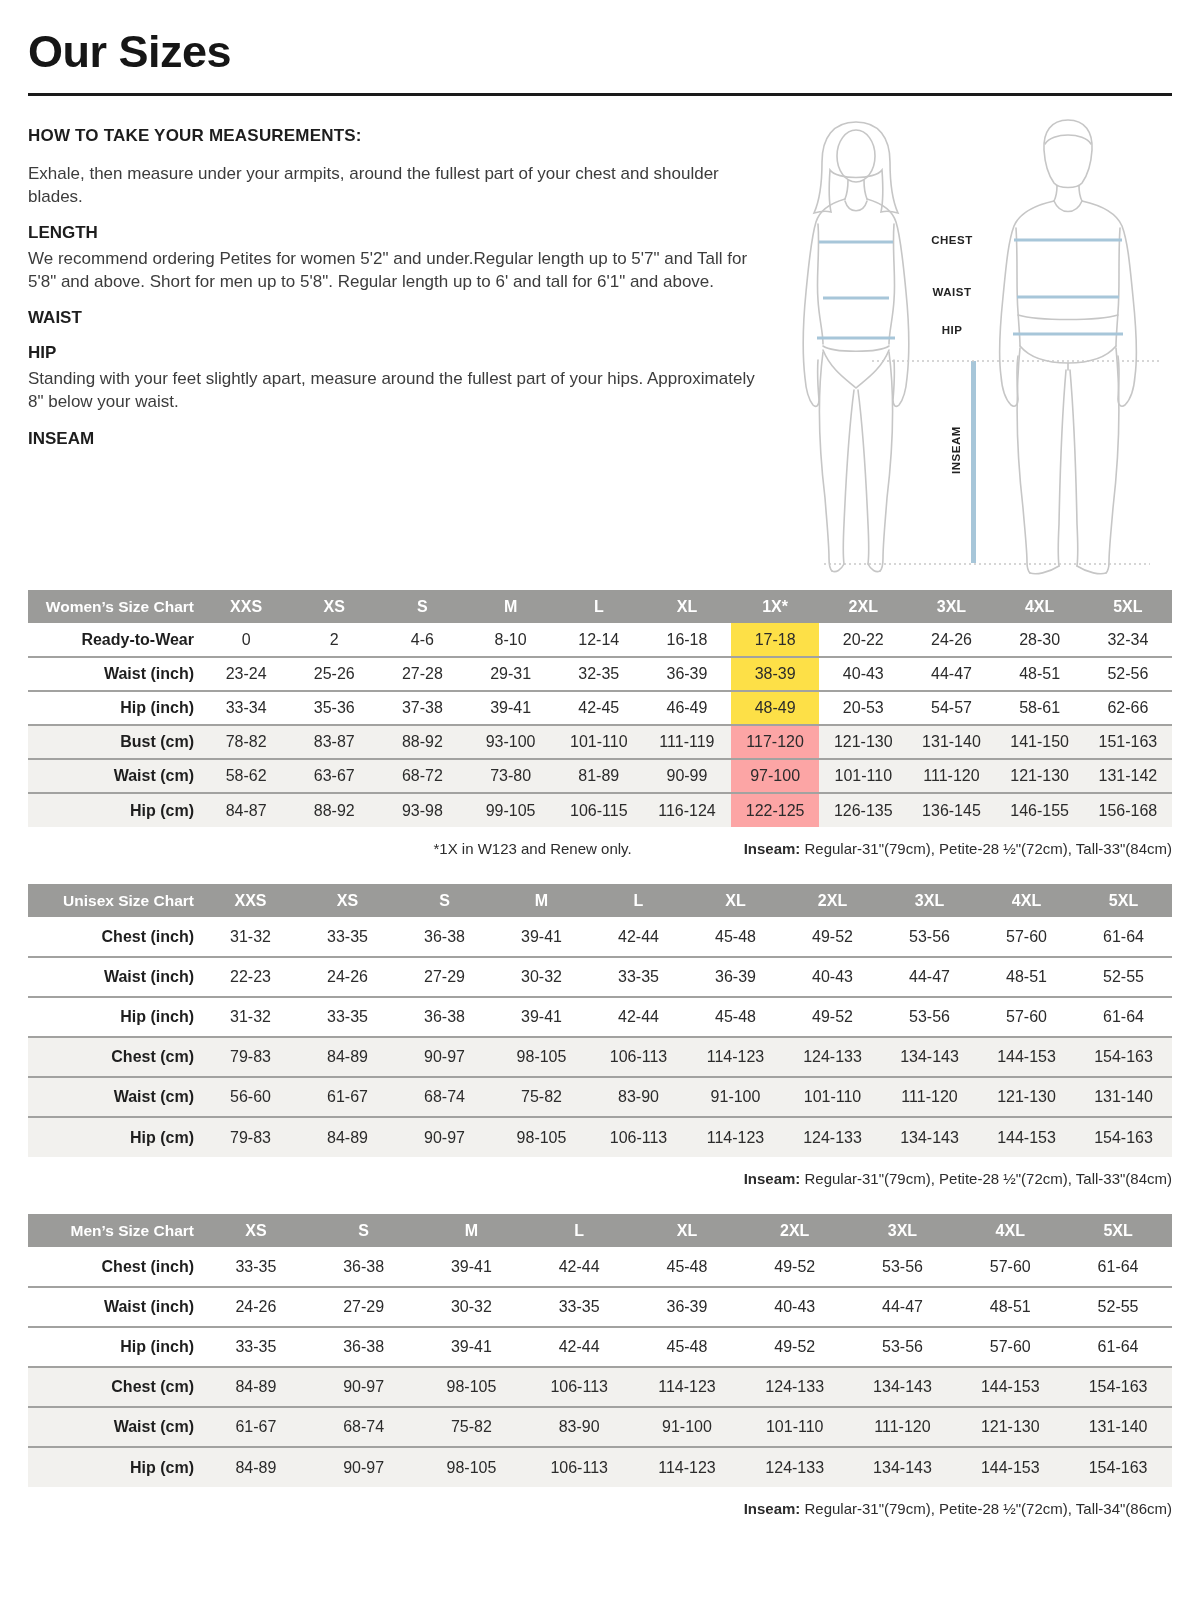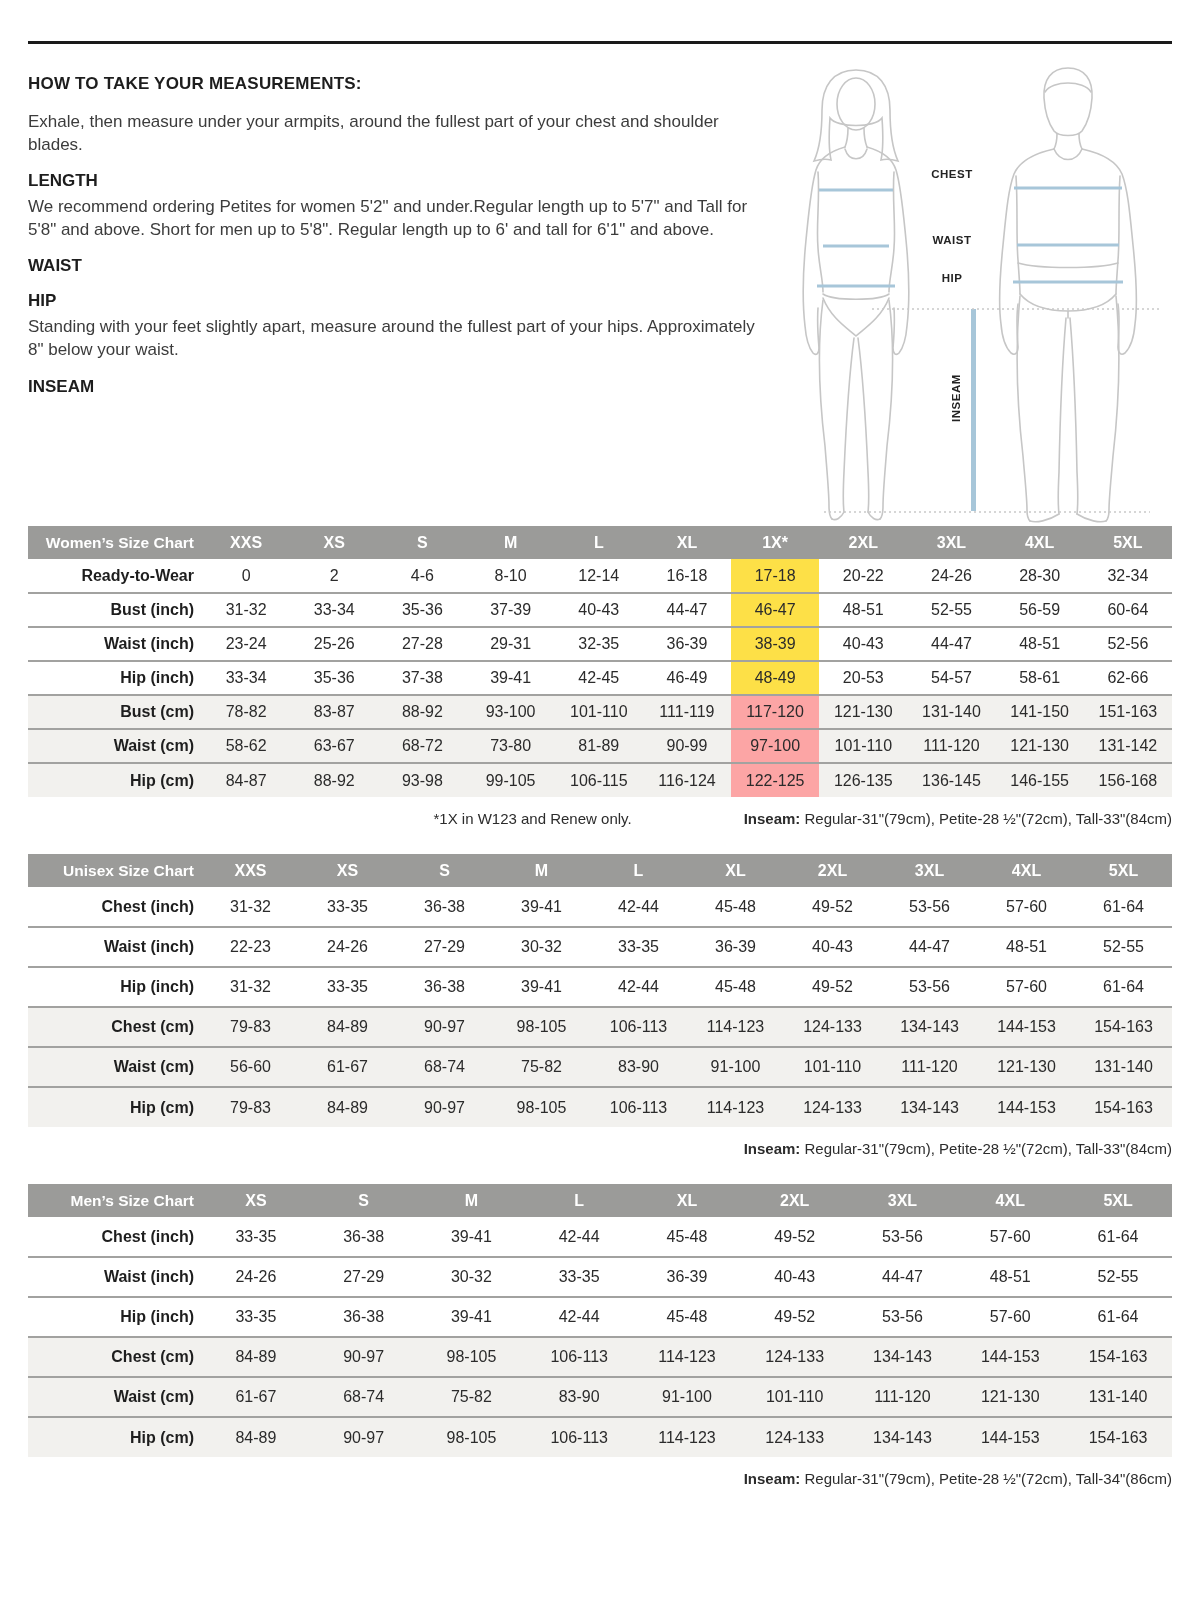--- a/index.html
+++ b/index.html
@@ -14,26 +14,26 @@
   .text-col { width:742px; }
   .how-heading { font-size:17px; font-weight:bold; color:#1d1d1d; margin-bottom:17px; letter-spacing:0.2px; }
   .m-section { margin-bottom:15px; }
   .m-title { font-size:17px; font-weight:bold; color:#1d1d1d; margin-bottom:5px; }
   .m-body { font-size:17px; line-height:1.33; color:#3c3c3c; }
 
   .diagram-col { flex:1; position:relative; }
   .diagram { position:absolute; top:-14px; left:-2px; width:404px; height:468px; }
   .diagram svg { position:absolute; left:0; top:0; }
   .diag-label { position:absolute; font-size:11.5px; font-weight:bold; color:#232323; letter-spacing:0.5px; width:70px; text-align:center; }
-  .label-chest { left:149px; top:108px;text-align:center; }
+  .label-chest { left:149px; top:122px;text-align:center; }
   .label-waist { left:149px; top:174px; }
   .label-hip   { left:149px; top:212px; }
   .label-inseam { left:153px; top:332px; transform:rotate(-90deg); }
 
-  .tables-root { }
+  .tables-root { margin-top:12px; }
   .table-block { margin-top:0; }
   .size-table { width:1144px; border-collapse:collapse; table-layout:fixed; }
   .size-table thead th { background:#9b9b99; color:#ffffff; font-size:16px; font-weight:bold; height:33px; }
   .size-table th.title-cell { font-size:15.5px; text-align:right; padding-right:8px; }
   .size-table tbody tr { border-top:2px solid #a2a2a0; }
   .size-table tbody tr:first-child { border-top:none; }
   .size-table tbody th.row-label { text-align:right; padding-right:8px; font-size:16px; font-weight:bold; color:#1e1e1e; }
   .size-table tbody td { text-align:center; font-size:16px; color:#2b2b2b; height:40px; }
   .size-table tbody th { height:40px; }
   .compact .size-table tbody td, .compact .size-table tbody th { height:34px; }
@@ -43,20 +43,21 @@
 
   .footnotes { display:flex; justify-content:flex-end; gap:112px; font-size:15px; color:#2c2c2c;
                margin:13px 0 27px; width:1144px; }
   .footnotes b { font-weight:bold; }
 </style>
 </head>
 <body>
 
 <div class="page">
 
+  <h1 class="page-title">Our Sizes</h1>
   <div class="title-rule"></div>
 
   <div class="content">
     <div class="text-col">
       <div class="how-heading">HOW TO TAKE YOUR MEASUREMENTS:</div>
 
       <div class="m-section">
         <div class="m-body">Exhale, then measure under your armpits, around the fullest part of your chest and shoulder blades.</div>
       </div>
       <div class="m-section">
@@ -184,34 +185,20 @@
               <td class="cell">8-10</td>
               <td class="cell">12-14</td>
               <td class="cell">16-18</td>
               <td class="cell hl">17-18</td>
               <td class="cell">20-22</td>
               <td class="cell">24-26</td>
               <td class="cell">28-30</td>
               <td class="cell">32-34</td>
             </tr>
             <tr class="row">
-              <th class="row-label">Bust (inch)</th>
-              <td class="cell">31-32</td>
-              <td class="cell">33-34</td>
-              <td class="cell">35-36</td>
-              <td class="cell">37-39</td>
-              <td class="cell">40-43</td>
-              <td class="cell">44-47</td>
-              <td class="cell hl">46-47</td>
-              <td class="cell">48-51</td>
-              <td class="cell">52-55</td>
-              <td class="cell">56-59</td>
-              <td class="cell">60-64</td>
-            </tr>
-            <tr class="row">
               <th class="row-label">Waist (inch)</th>
               <td class="cell">23-24</td>
               <td class="cell">25-26</td>
               <td class="cell">27-28</td>
               <td class="cell">29-31</td>
               <td class="cell">32-35</td>
               <td class="cell">36-39</td>
               <td class="cell hl">38-39</td>
               <td class="cell">40-43</td>
               <td class="cell">44-47</td>

